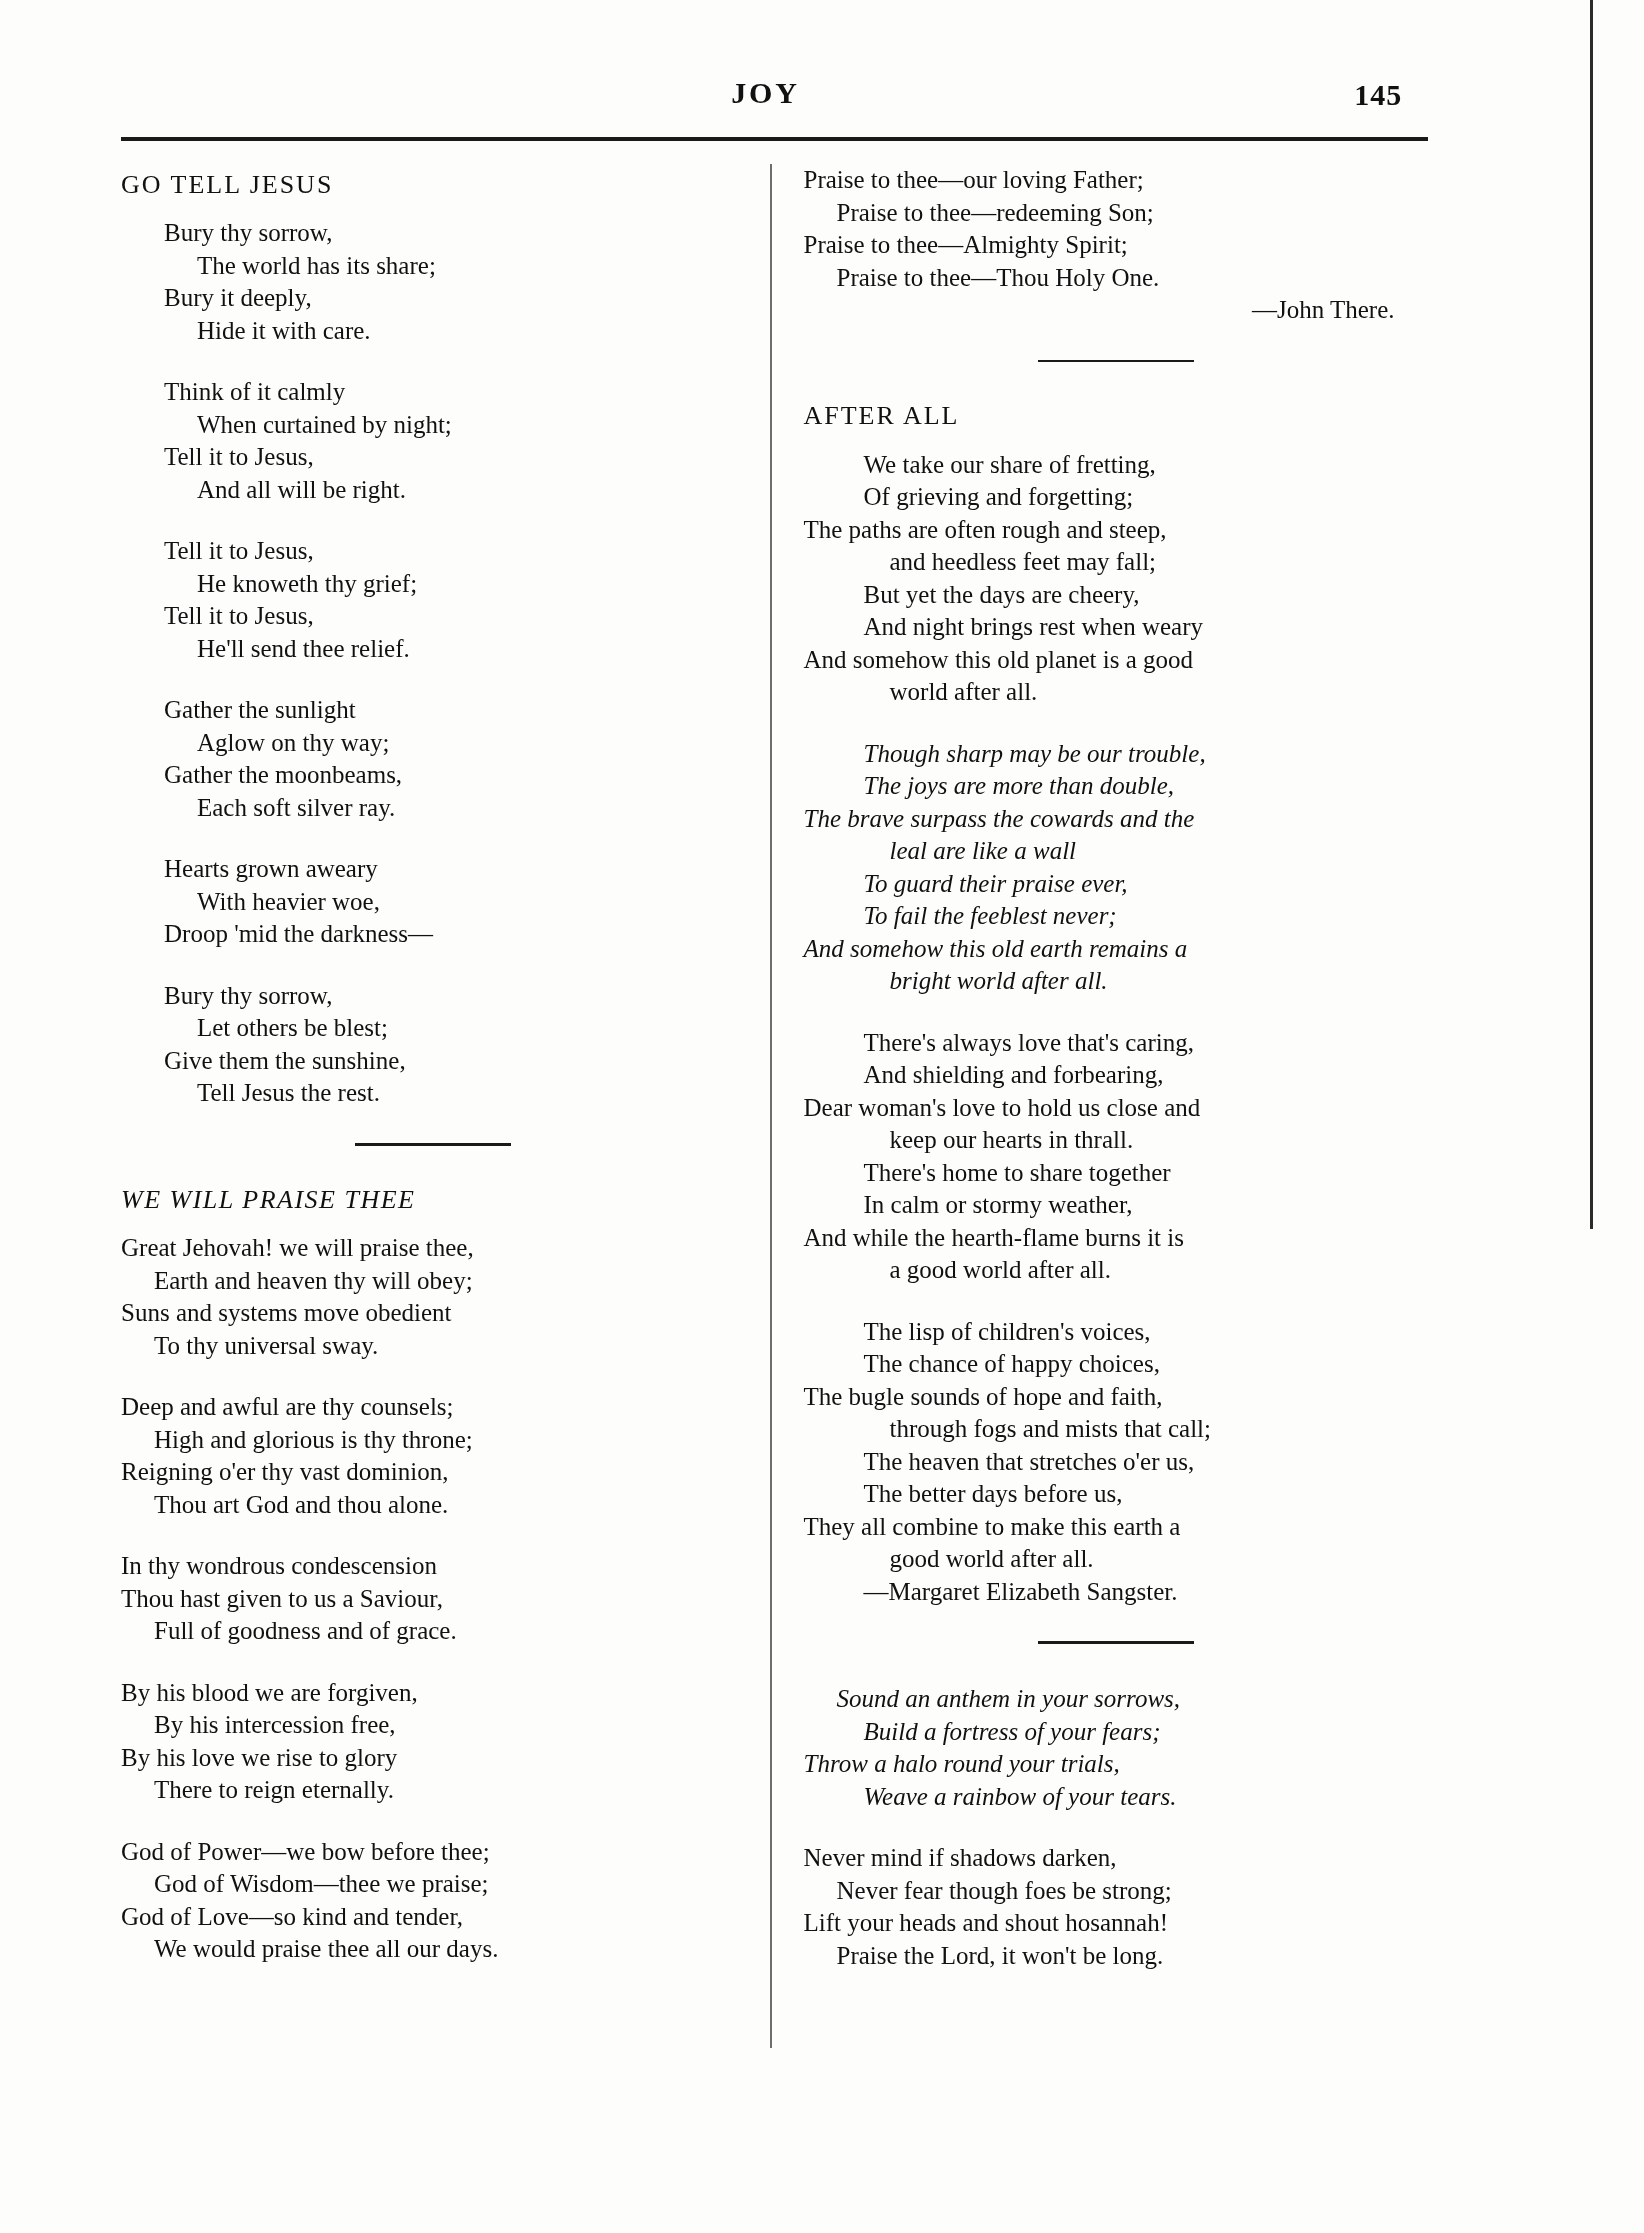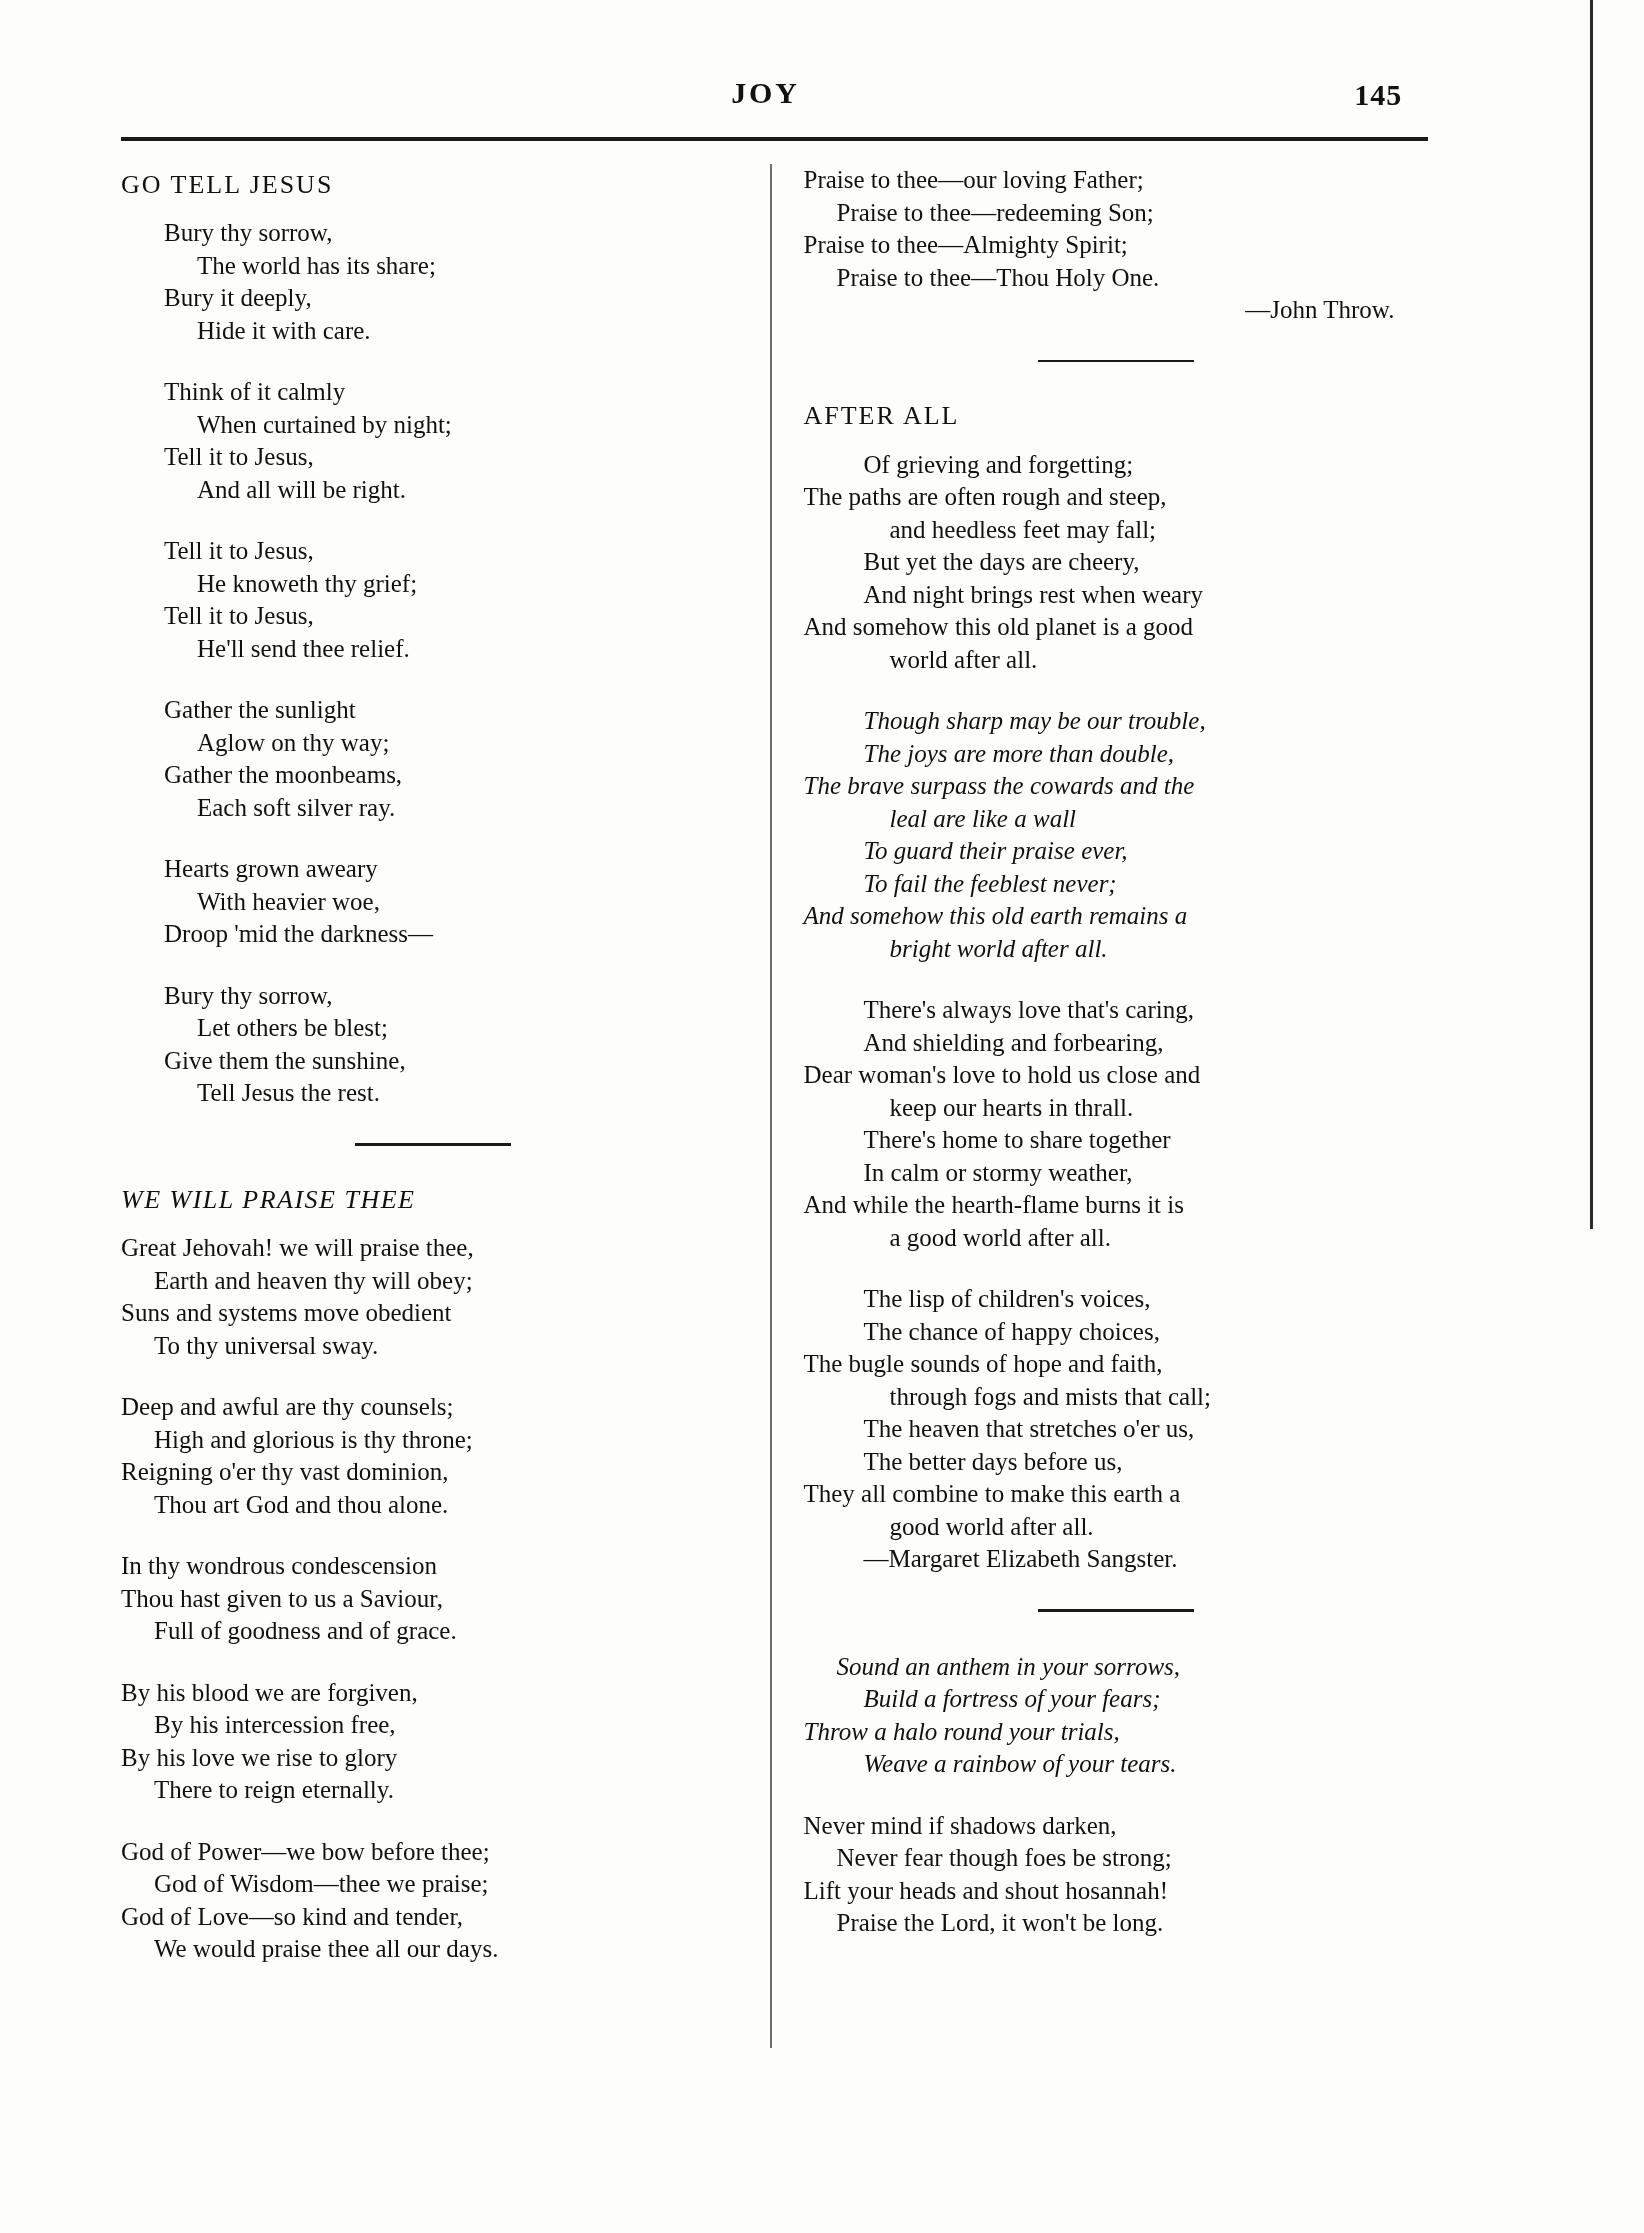--- a/index.html
+++ b/index.html
@@ -231,28 +231,29 @@
 
     </div>
 
     <div class="col col-right c-right">
 
       <div class="stanza" style="padding-left:0">
         <div>Praise to thee—our loving Father;</div>
         <div class="ind1">Praise to thee—redeeming Son;</div>
         <div>Praise to thee—Almighty Spirit;</div>
         <div class="ind1">Praise to thee—Thou Holy One.</div>
-        <div class="attrib">—John Throw.</div>
+        <div class="attrib">—John There.</div>
       </div>
 
       <div class="sep"></div>
 
       <div class="poem-title">AFTER ALL</div>
 
       <div class="stanza" style="padding-left:0">
+        <div class="ind2">We take our share of fretting,</div>
         <div class="ind2">Of grieving and forgetting;</div>
         <div>The paths are often rough and steep,</div>
         <div class="ind3">and heedless feet may fall;</div>
         <div class="ind2">But yet the days are cheery,</div>
         <div class="ind2">And night brings rest when weary</div>
         <div>And somehow this old planet is a good</div>
         <div class="ind3">world after all.</div>
       </div>
 
       <div class="stanza italic-stanza" style="padding-left:0">

